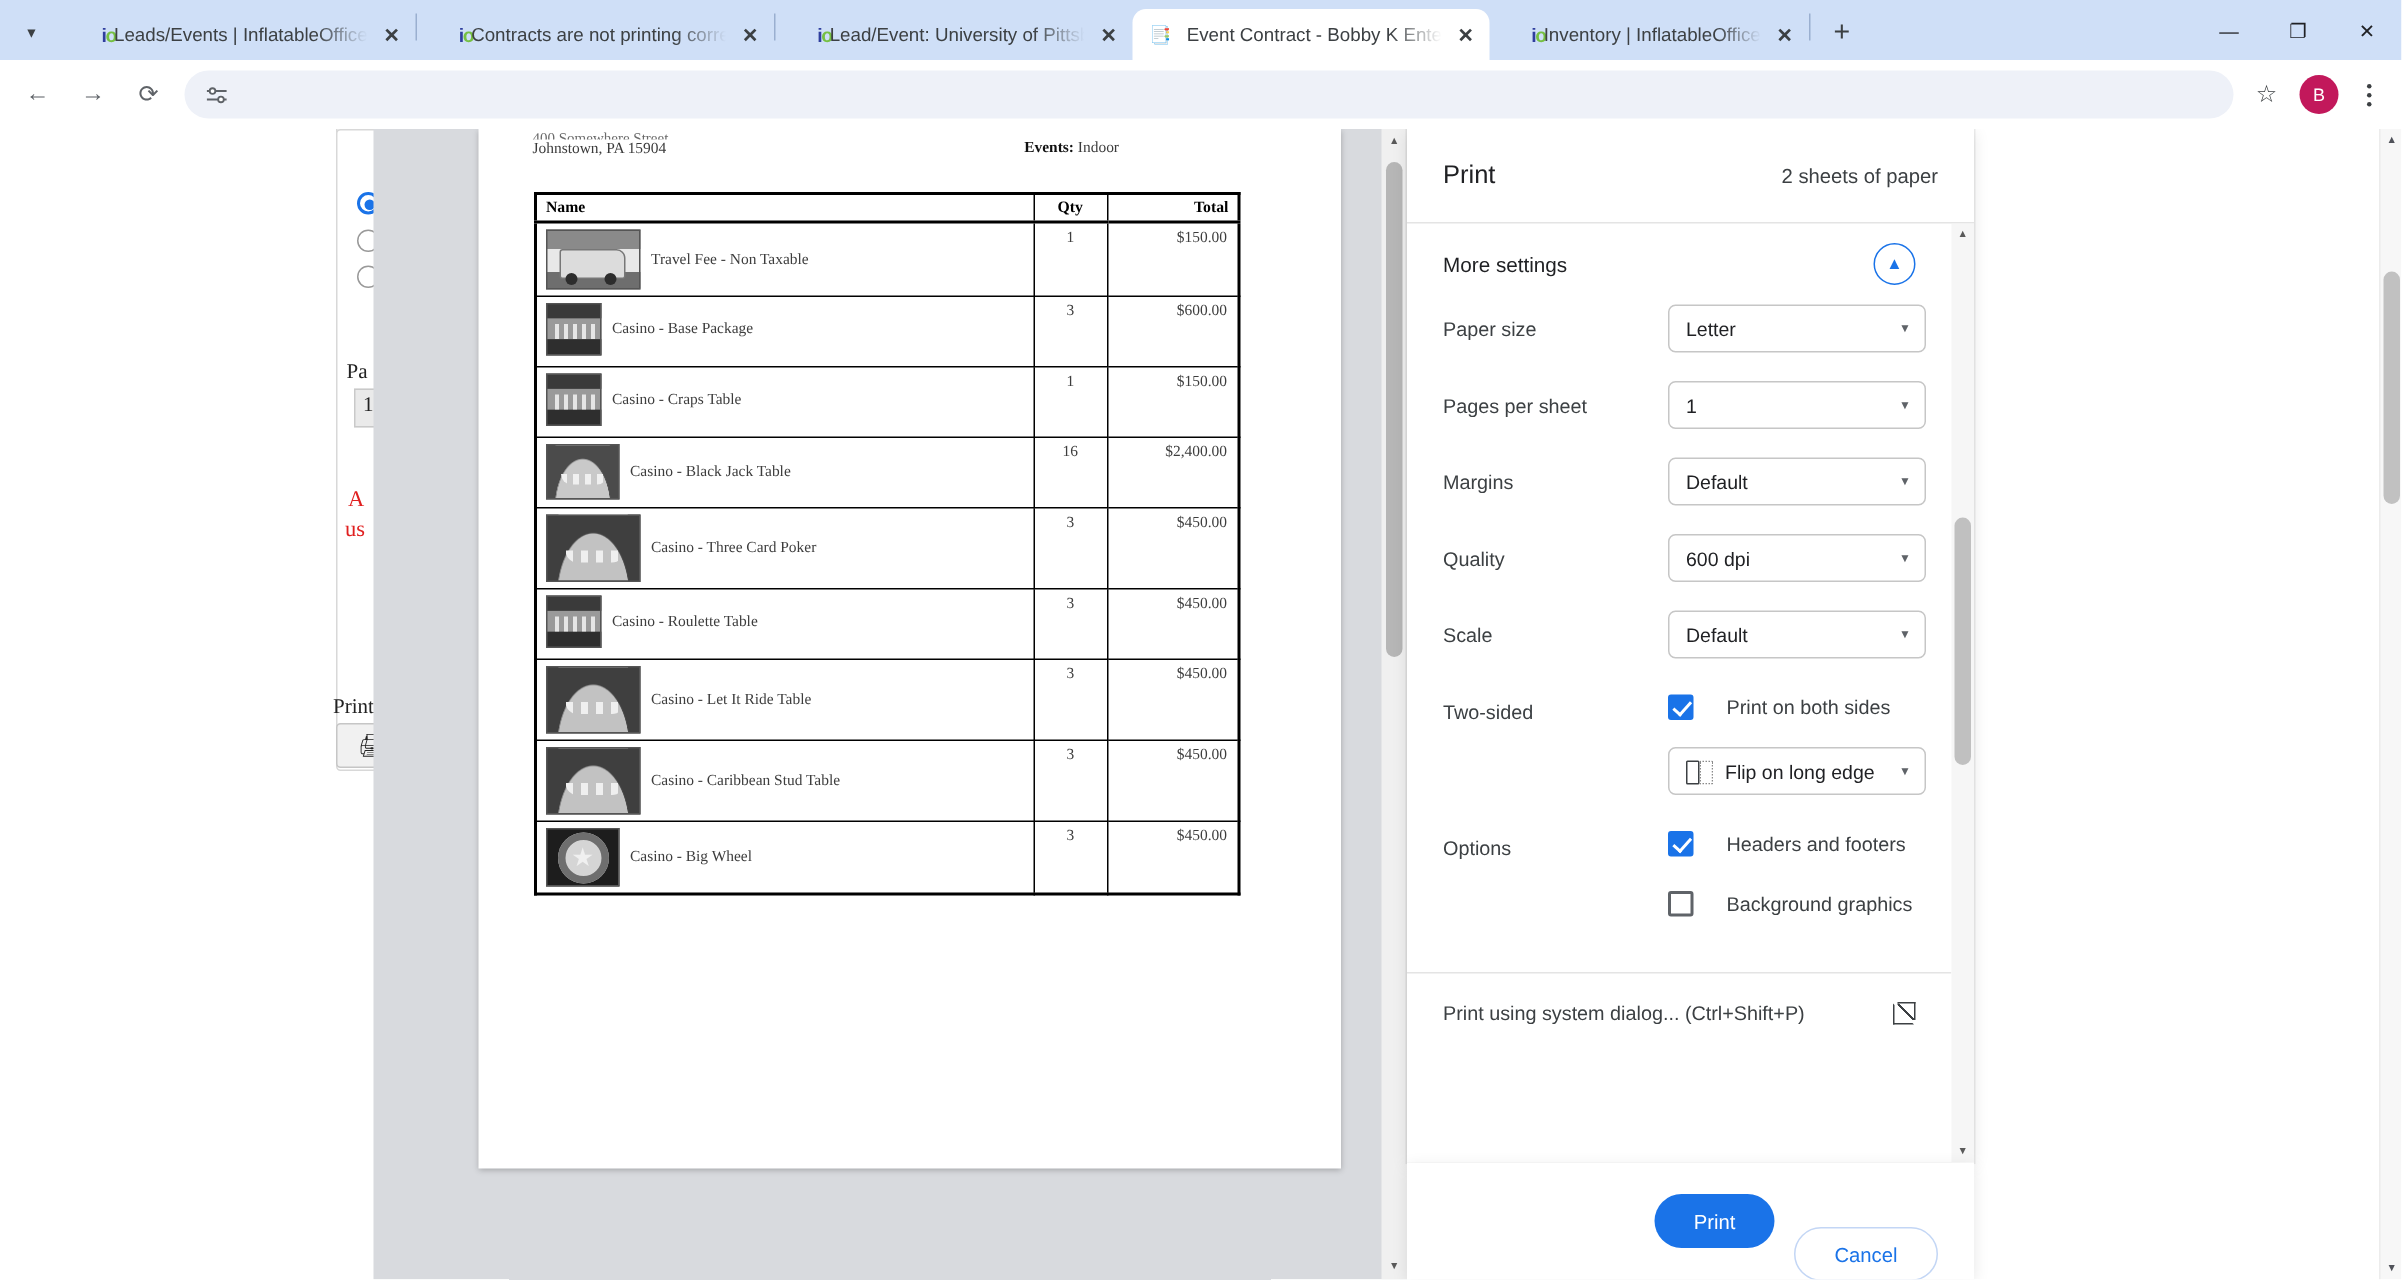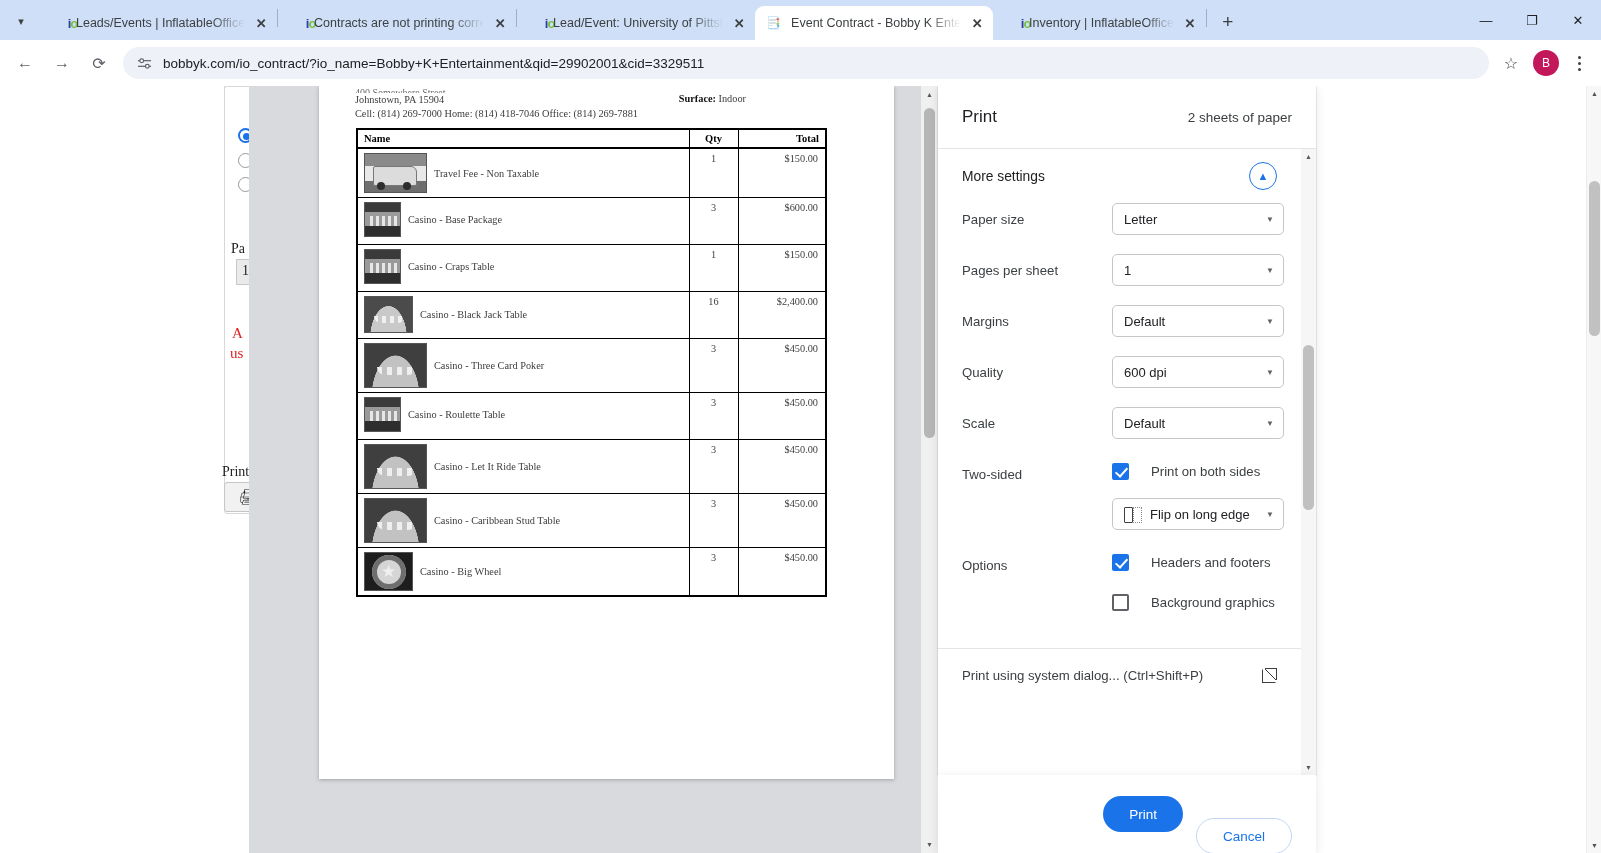--- a/index.html
+++ b/index.html
@@ -491,21 +491,20 @@
 
     <div class="omnibox">
       <span class="tune">
         <svg width="15" height="15" viewBox="0 0 16 16">
           <line x1="1" y1="5" x2="15" y2="5" stroke="#5f6368" stroke-width="1.3"></line>
           <line x1="1" y1="11" x2="15" y2="11" stroke="#5f6368" stroke-width="1.3"></line>
           <circle cx="5" cy="5" r="2" fill="#fff" stroke="#5f6368" stroke-width="1.3"></circle>
           <circle cx="11" cy="11" r="2" fill="#fff" stroke="#5f6368" stroke-width="1.3"></circle>
         </svg>
       </span>
-      <span class="url">bobbyk.com/io_contract/?io_name=Bobby+K+Entertainment&amp;qid=29902001&amp;cid=3329511</span>
     </div>
 
     <div class="tb-right">
       <div class="star">☆</div>
       <div class="avatar">B</div>
       <div class="kebab">
           <i></i>
           <i></i>
           <i></i>
         </div>
@@ -550,24 +549,23 @@
         <div class="psb-arrow down">▼</div>
       </div>
     </div>
 
     <div class="preview-area">
       <div class="preview-page">
 
         <div class="pv-head">
           <div class="clip-top">400 Somewhere Street</div>
           <div>Johnstown, PA 15904</div>
-          <div>Cell: (814) 269-7000 Home: (814) 418-7046 Office: (814) 269-7881</div>
         </div>
         <div class="pv-surface">
-          <b>Surface:</b>
+          <b>Events:</b>
           <span>Indoor</span>
         </div>
 
         <table class="pv-table">
           <thead>
             <tr>
               <th class="c-name">Name</th>
               <th class="c-qty">Qty</th>
               <th class="c-tot">Total</th>
             </tr>

